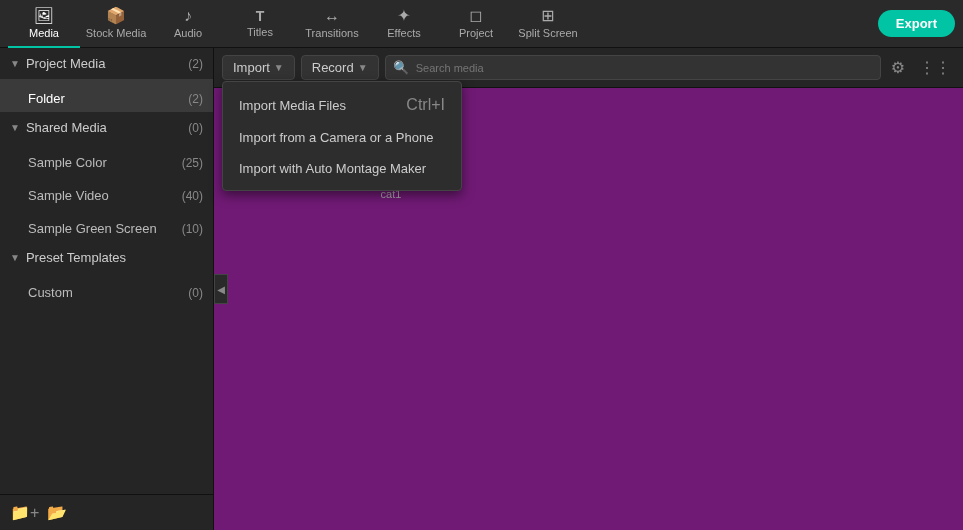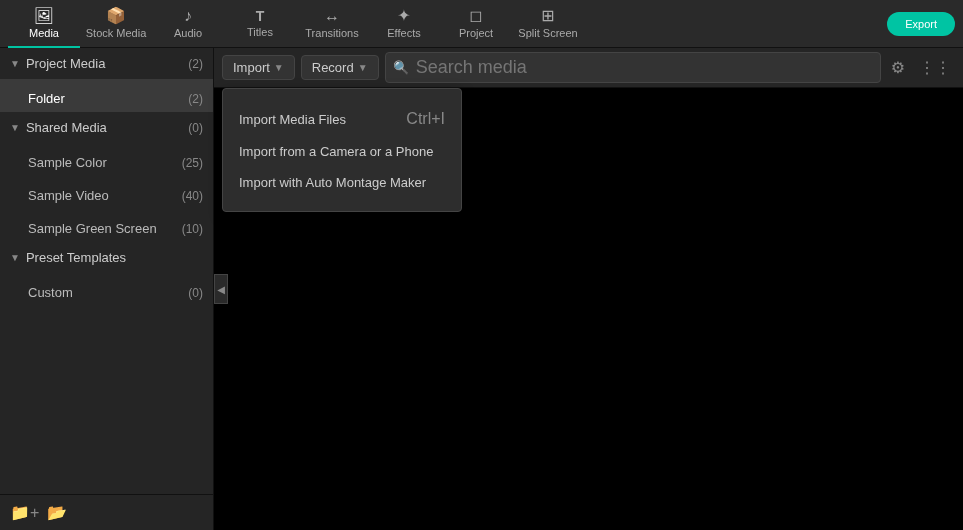--- a/index.html
+++ b/index.html
@@ -40,22 +40,22 @@
       border-bottom: 2px solid #00c4a3;
     }
     .nav-icon { font-size: 16px; }
     .nav-spacer { flex: 1; }
     .export-btn {
       background: #00c4a3;
       color: #fff;
       border: none;
       border-radius: 20px;
       padding: 6px 18px;
-      font-size: 11px;
-      font-weight: normal;
+      font-size: 13px;
+      font-weight: bold;
       cursor: pointer;
     }
 
     
     .main-layout {
       display: flex;
       height: calc(530px - 48px);
     }
 
     
@@ -117,21 +117,21 @@
       color: #888;
       cursor: pointer;
       font-size: 16px;
     }
 
     
     .content-area {
       flex: 1;
       display: flex;
       flex-direction: column;
-      background: #000000;
+      background: #701a75;
       position: relative;
     }
 
     
     .content-toolbar {
       display: flex;
       align-items: center;
       height: 40px;
       padding: 0 8px;
       gap: 6px;
@@ -159,44 +159,44 @@
       border: 1px solid #444;
       border-radius: 4px;
       padding: 4px 8px;
       gap: 6px;
     }
     .search-bar input {
       background: none;
       border: none;
       outline: none;
       color: #ccc;
-      font-size: 18px;
+      font-size: 11px;
       flex: 1;
     }
     .search-bar .search-icon { color: #888; font-size: 13px; }
     .toolbar-icon-btn {
       background: none;
       border: none;
       color: #888;
       cursor: pointer;
       font-size: 16px;
       padding: 4px;
     }
 
     
     .dropdown-menu {
       position: absolute;
-      top: 40px;
+      top: 33px;
       left: 8px;
       background: #2d2d2d;
       border: 1px solid #444;
       border-radius: 4px;
       z-index: 100;
       min-width: 240px;
-      padding: 13px 0;
+      padding: 6px 0;
       box-shadow: 0 4px 12px rgba(0,0,0,0.5);
     }
     .dropdown-item {
       display: flex;
       align-items: center;
       justify-content: space-between;
       padding: 8px 16px;
       cursor: pointer;
       color: #ccc;
       font-size: 13px;

